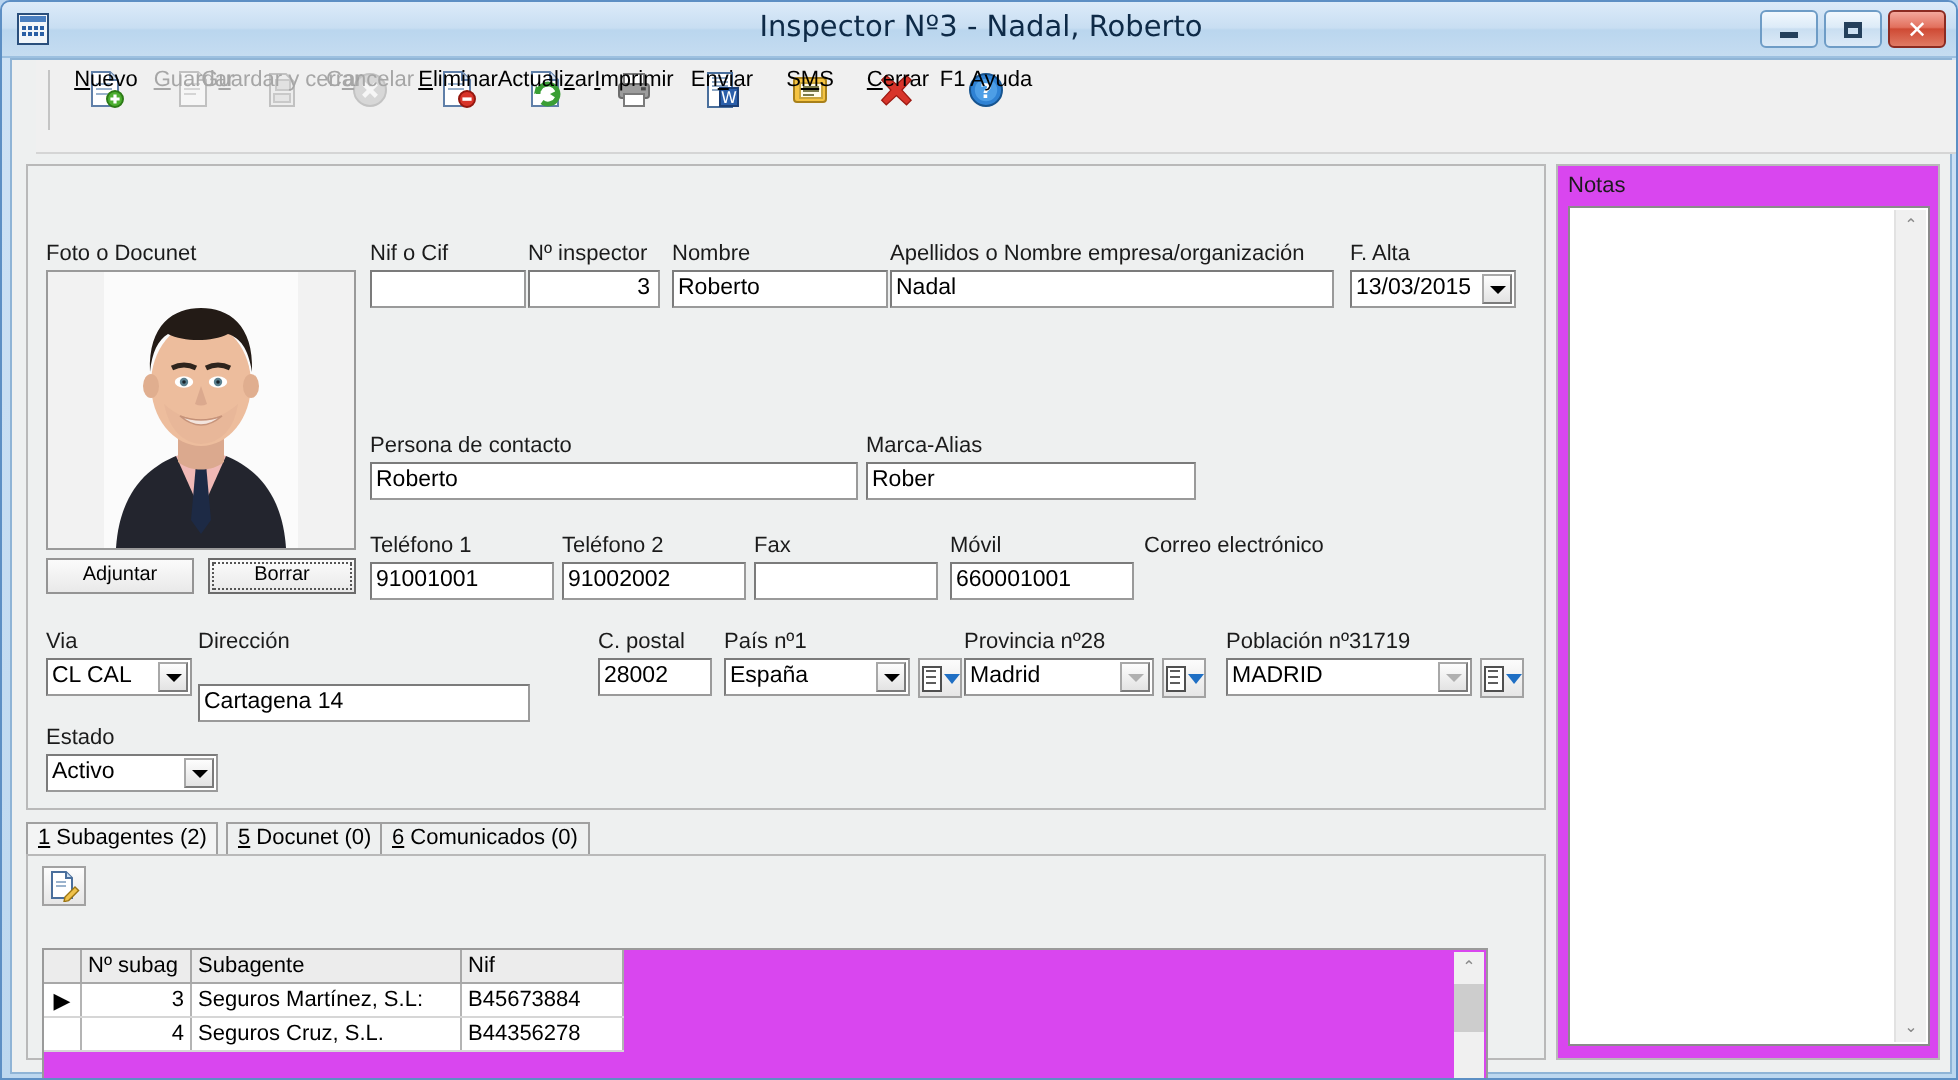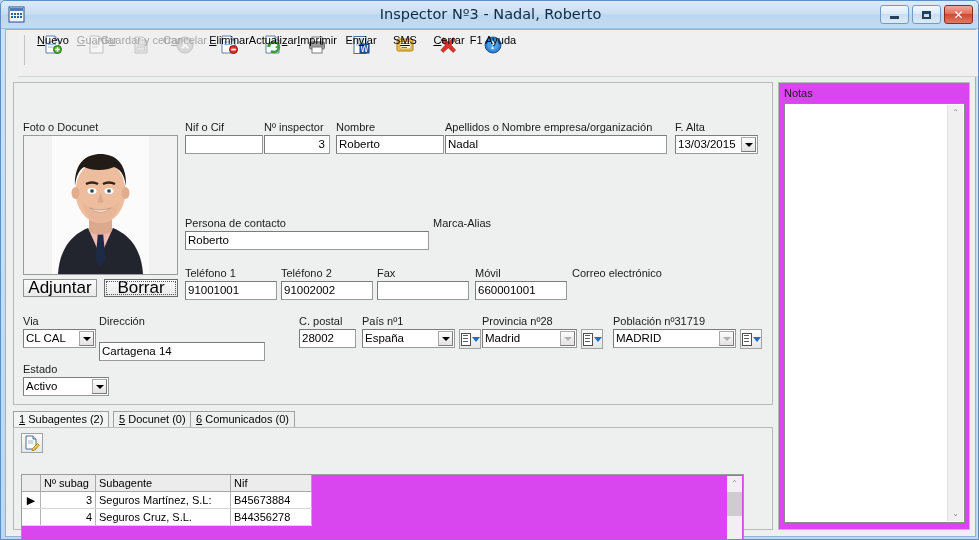--- a/index.html
+++ b/index.html
@@ -120,21 +120,21 @@
   .lookup .dn{width:0;height:0;border-left:4px solid transparent;border-right:4px solid transparent;border-top:5px solid #1f6fc4;}
   
   .photobox{
     position:absolute;left:9px;top:52px;width:155px;height:140px;
     background:#fff;border:1px solid #9a9a9a;box-sizing:border-box;overflow:hidden;
   }
   .btn{
     position:absolute;box-sizing:border-box;height:18px;
     background:linear-gradient(to bottom,#fbfbfb,#e9e9e9);
     border:1px solid #949494;
-    font-size:17px;color:#000;text-align:center;line-height:16px;
+    font-size:10px;color:#000;text-align:center;line-height:16px;
     font-family:"Liberation Sans",sans-serif;
   }
   .btn.focus{border:1px solid #6b6b6b;outline:1px dotted #555;outline-offset:-3px;}
   
   .notesarea{
     position:absolute;left:5px;top:20px;width:181px;height:420px;
     background:#fff;border:1px solid #8a8a8a;box-sizing:border-box;
   }
   .vscroll{
     position:absolute;right:1px;top:1px;width:15px;bottom:1px;
@@ -432,20 +432,21 @@
         <span>13/03/2015</span>
         <span class="arrow">
             <i></i>
           </span>
       </div>
 
       <div class="lbl" style="left:171px;top:134px;">Persona de contacto</div>
       <div class="fld" style="left:171px;top:148px;width:244px;">Roberto</div>
 
       <div class="lbl" style="left:419px;top:134px;">Marca-Alias</div>
+      <div class="fld" style="left:419px;top:148px;width:165px;">Rober</div>
 
       <div class="lbl" style="left:171px;top:184px;">Teléfono 1</div>
       <div class="fld" style="left:171px;top:198px;width:92px;">91001001</div>
 
       <div class="lbl" style="left:267px;top:184px;">Teléfono 2</div>
       <div class="fld" style="left:267px;top:198px;width:92px;">91002002</div>
 
       <div class="lbl" style="left:363px;top:184px;">Fax</div>
       <div class="fld" style="left:363px;top:198px;width:92px;"></div>
 

